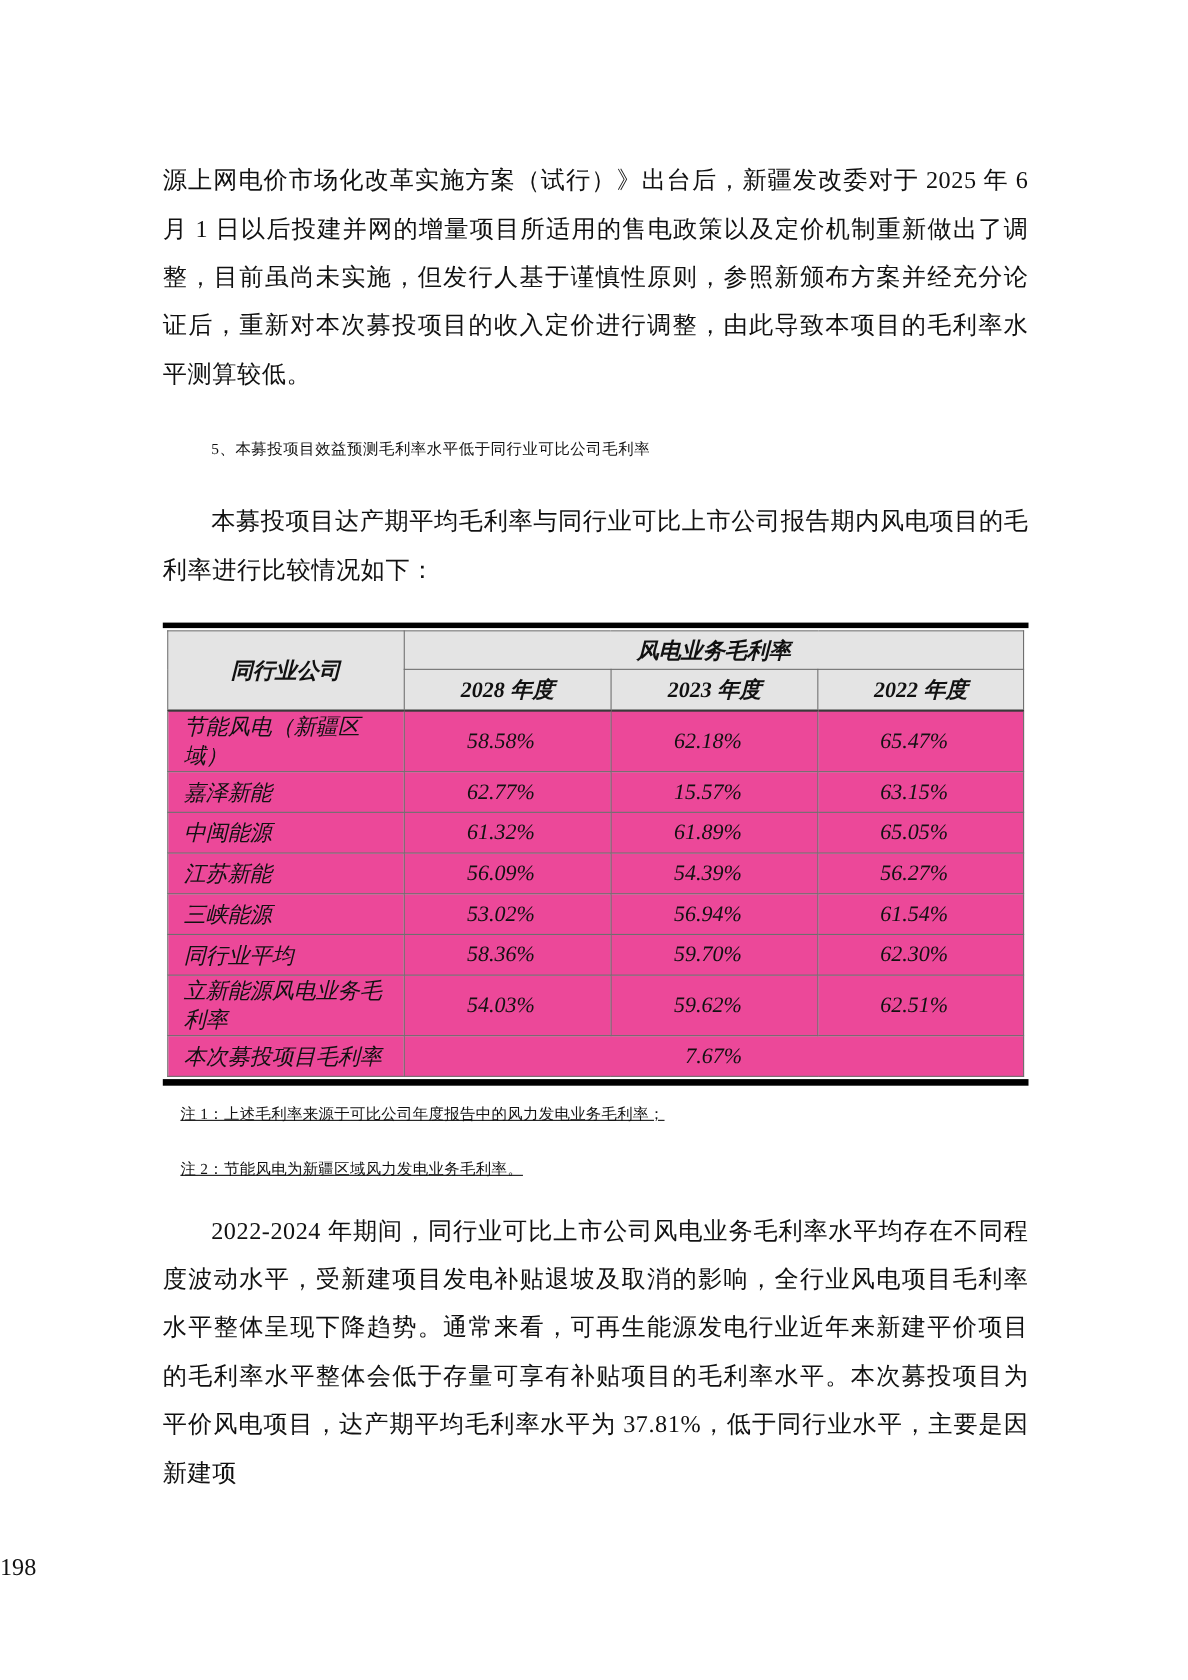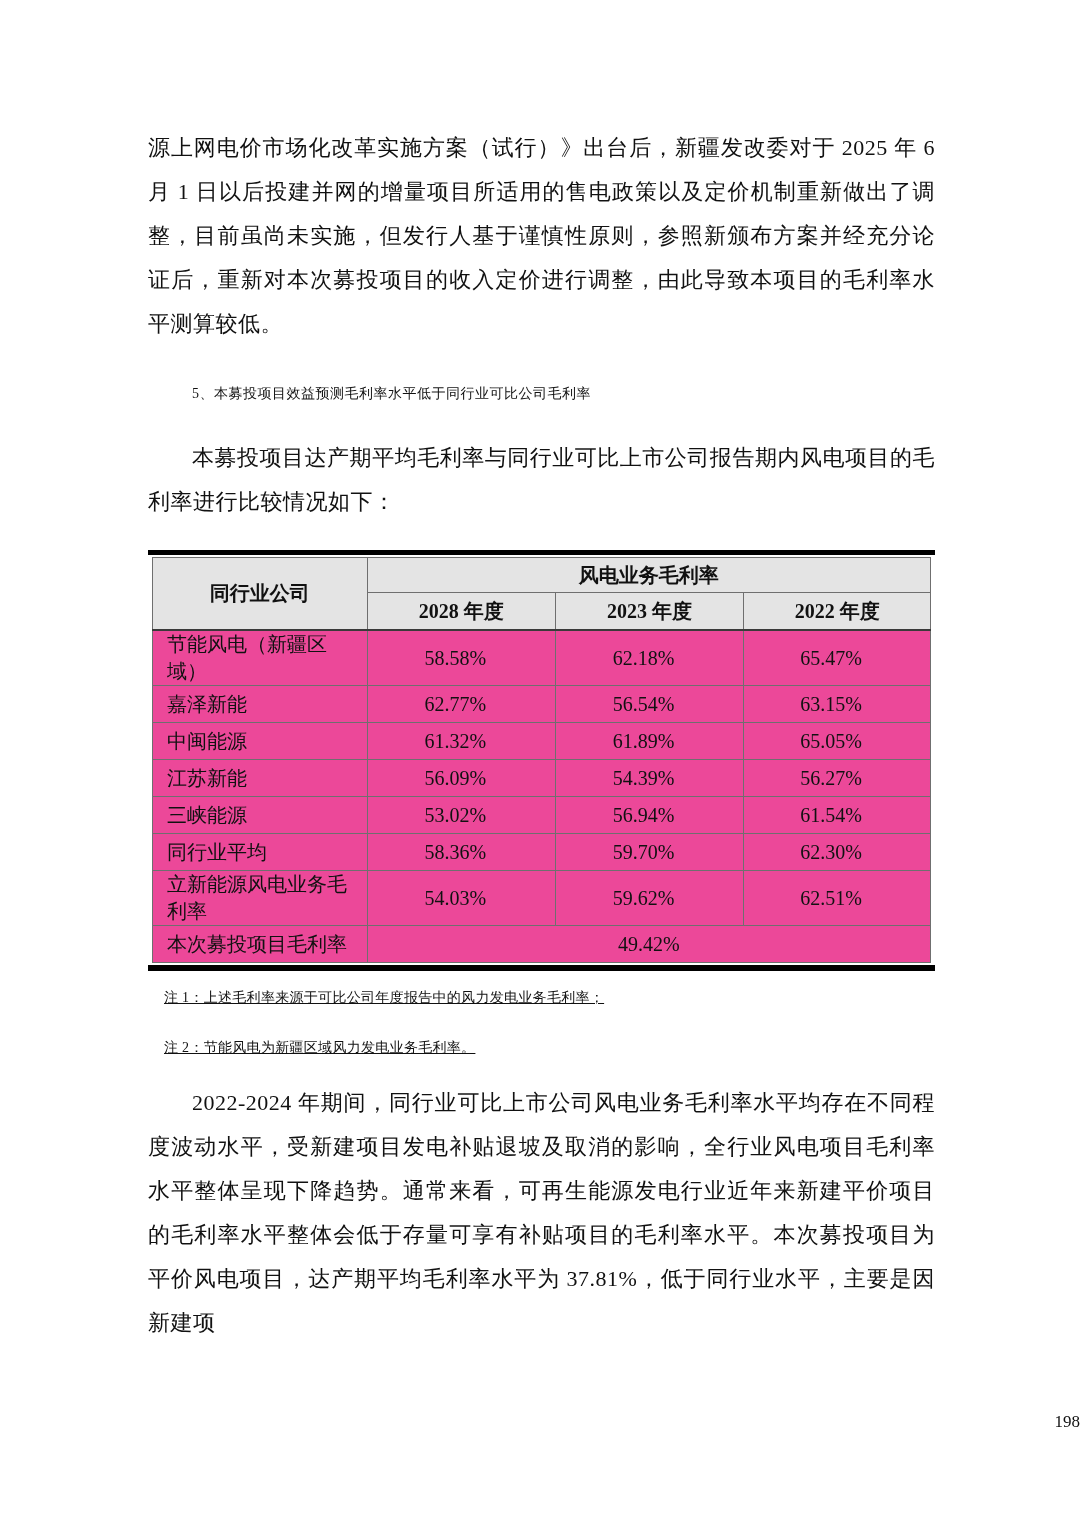--- a/index.html
+++ b/index.html
@@ -8,21 +8,21 @@
     width: 1080px;
     height: 1527px;
     background: #ffffff;
     color: #111111;
     font-family: "Liberation Serif", "DejaVu Serif", serif;
     overflow: hidden;
   }
   .content {
     position: absolute;
     left: 148px;
-    top: 0;
+    top: 16px;
     width: 787px;
     padding-top: 126px;
   }
   .para {
     margin: 0 0 26px 0;
     font-size: 22px;
     line-height: 44px;
     text-align: justify;
     text-justify: inter-ideograph;
     letter-spacing: 0.5px;
@@ -34,20 +34,21 @@
     font-weight: 400;
     line-height: 44px;
     text-indent: 44px;
     letter-spacing: 0.5px;
   }
   .table-wrap {
     margin-top: 14px;
     border-top: 5px solid #000000;
     border-bottom: 6px solid #000000;
     padding: 2px 4px;
+    font-style: italic;
   }
   table {
     width: 100%;
     border-collapse: collapse;
     table-layout: fixed;
   }
   col.c1 { width: 27.6%; }
   col.c2 { width: 24.2%; }
   col.c3 { width: 24.2%; }
   col.c4 { width: 24.0%; }
@@ -77,22 +78,22 @@
     letter-spacing: 0.3px;
     text-decoration: underline;
   }
   .note.first { margin-top: 10px; }
   .last-para { margin-top: 12px; margin-bottom: 0; }
   .page-number {
     position: absolute;
     top: 1412px;
     left: 0;
     width: 100%;
-    text-align: right;
-    font-size: 17px;
+    text-align: left;
+    font-size: 22px;
     color: #111111;
   }
 </style>
 </head>
 <body>
 
 <div class="page">
   <div class="content">
 
     <p class="para">源上网电价市场化改革实施方案（试行）》出台后，新疆发改委对于 2025 年 6 月 1 日以后投建并网的增量项目所适用的售电政策以及定价机制重新做出了调整，目前虽尚未实施，但发行人基于谨慎性原则，参照新颁布方案并经充分论证后，重新对本次募投项目的收入定价进行调整，由此导致本项目的毛利率水平测算较低。</p>
@@ -124,21 +125,21 @@
         <tbody>
           <tr>
             <td class="name">节能风电（新疆区域）</td>
             <td class="val">58.58%</td>
             <td class="val">62.18%</td>
             <td class="val">65.47%</td>
           </tr>
           <tr>
             <td class="name">嘉泽新能</td>
             <td class="val">62.77%</td>
-            <td class="val">56.54%</td>
+            <td class="val">15.57%</td>
             <td class="val">63.15%</td>
           </tr>
           <tr>
             <td class="name">中闽能源</td>
             <td class="val">61.32%</td>
             <td class="val">61.89%</td>
             <td class="val">65.05%</td>
           </tr>
           <tr>
             <td class="name">江苏新能</td>
@@ -159,21 +160,21 @@
             <td class="val">62.30%</td>
           </tr>
           <tr>
             <td class="name">立新能源风电业务毛利率</td>
             <td class="val">54.03%</td>
             <td class="val">59.62%</td>
             <td class="val">62.51%</td>
           </tr>
           <tr>
             <td class="name">本次募投项目毛利率</td>
-            <td class="center" colspan="3">49.42%</td>
+            <td class="center" colspan="3">7.67%</td>
           </tr>
         </tbody>
       </table>
     </div>
 
     <p class="note first">注 1：上述毛利率来源于可比公司年度报告中的风力发电业务毛利率；</p>
     <p class="note">注 2：节能风电为新疆区域风力发电业务毛利率。</p>
 
     <p class="para indent last-para">2022-2024 年期间，同行业可比上市公司风电业务毛利率水平均存在不同程度波动水平，受新建项目发电补贴退坡及取消的影响，全行业风电项目毛利率水平整体呈现下降趋势。通常来看，可再生能源发电行业近年来新建平价项目的毛利率水平整体会低于存量可享有补贴项目的毛利率水平。本次募投项目为平价风电项目，达产期平均毛利率水平为 37.81%，低于同行业水平，主要是因新建项</p>
 

